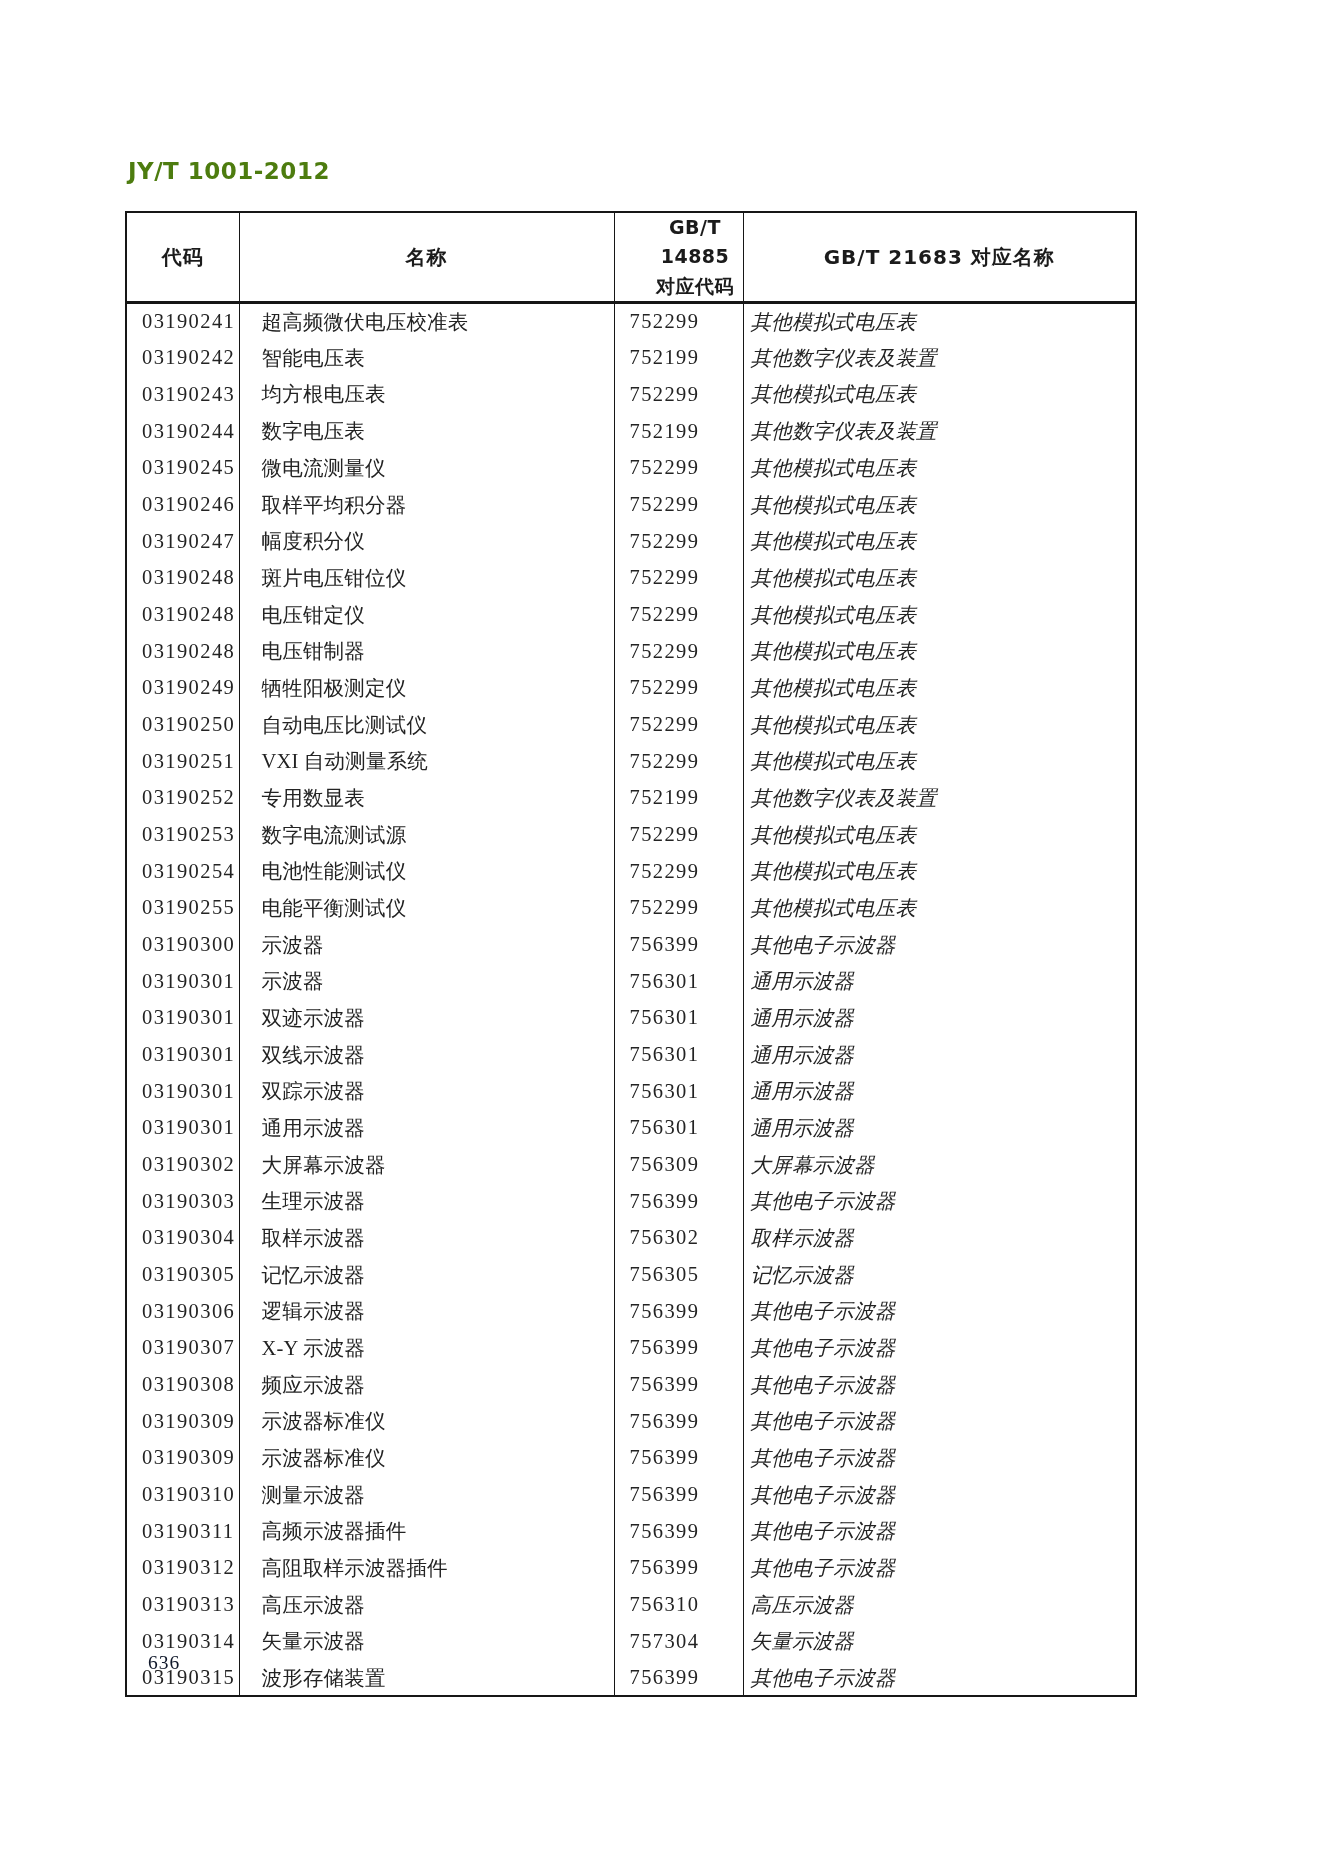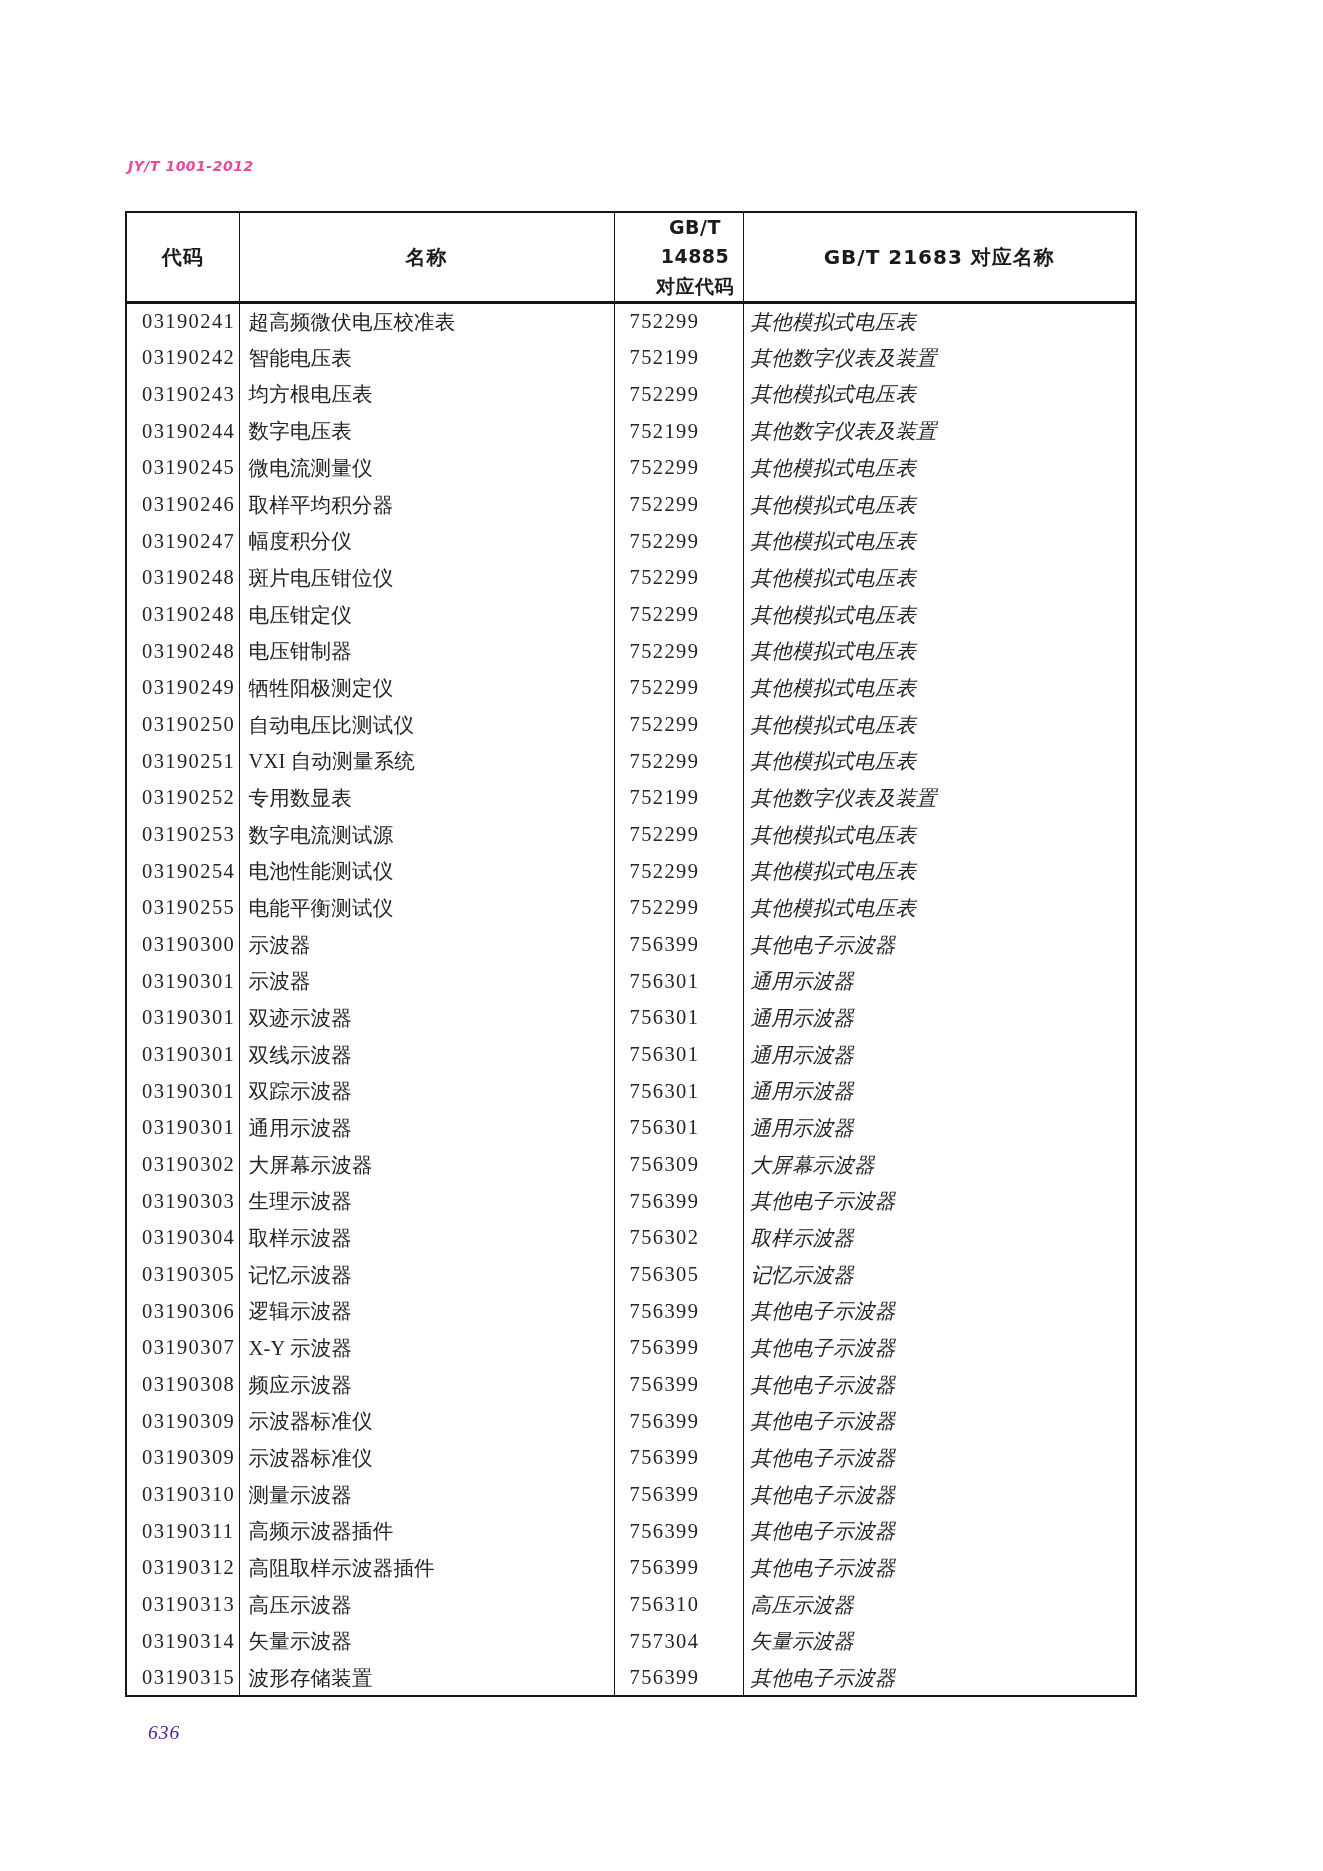--- a/index.html
+++ b/index.html
@@ -8,22 +8,22 @@
     width: 1323px; height: 1871px;
     position: relative;
     font-family: "Liberation Serif", "DejaVu Serif", serif;
     color: #222222;
   }
   .page { position: absolute; inset: 0; background: #ffffff; }
 
   .doc-code {
     position: absolute; left: 128px; top: 158px;
     font-family: "DejaVu Sans", "Liberation Sans", sans-serif;
-    font-size: 14px; font-weight: 600; letter-spacing: 0.5px;
-    color: #ec4899; white-space: nowrap; font-style: italic;
+    font-size: 23px; font-weight: 600; letter-spacing: 0.5px;
+    color: #4d7c0f; white-space: nowrap;
   }
 
   table.mapping-table {
     position: absolute; left: 125px; top: 211px;
     width: 1010px;
     border-collapse: collapse; table-layout: fixed;
     border: 2.5px solid #161616;
   }
   col.c1 { width: 113px; }
   col.c2 { width: 375px; }
@@ -44,27 +44,27 @@
   tbody td {
     height: 36.68px;
     border-left: 1.5px solid #161616;
     border-right: 1.5px solid #161616;
     border-top: none; border-bottom: none;
     font-size: 20.5px; color: #232323;
     vertical-align: middle;
     white-space: nowrap; overflow: hidden;
   }
   tbody td.cell-code     { padding-left: 15px;  letter-spacing: 1.4px; }
-  tbody td.cell-name     { padding-left: 9px;  letter-spacing: 0.2px; font-family: Liberation Serif, serif; }
+  tbody td.cell-name     { padding-left: 22px;  letter-spacing: 0.2px; font-family: Liberation Serif, serif; }
   tbody td.cell-gbt-code { padding-left: 15px;  letter-spacing: 1.4px; }
   tbody td.cell-gbt-name { padding-left: 7px;  letter-spacing: 0.2px; font-style: italic; }
 
   .page-number {
-    position: absolute; left: 148px; top: 1722px;
-    font-size: 19.5px; color: #4c1d95; letter-spacing: 1px; font-style: italic;
+    position: absolute; left: 148px; top: 1652px;
+    font-size: 19.5px; color: #0f172a; letter-spacing: 1px;
   }
 </style>
 </head>
 <body>
 
 <div class="page">
 
   <div class="doc-code">JY/T 1001-2012</div>
 
   <table class="mapping-table">

